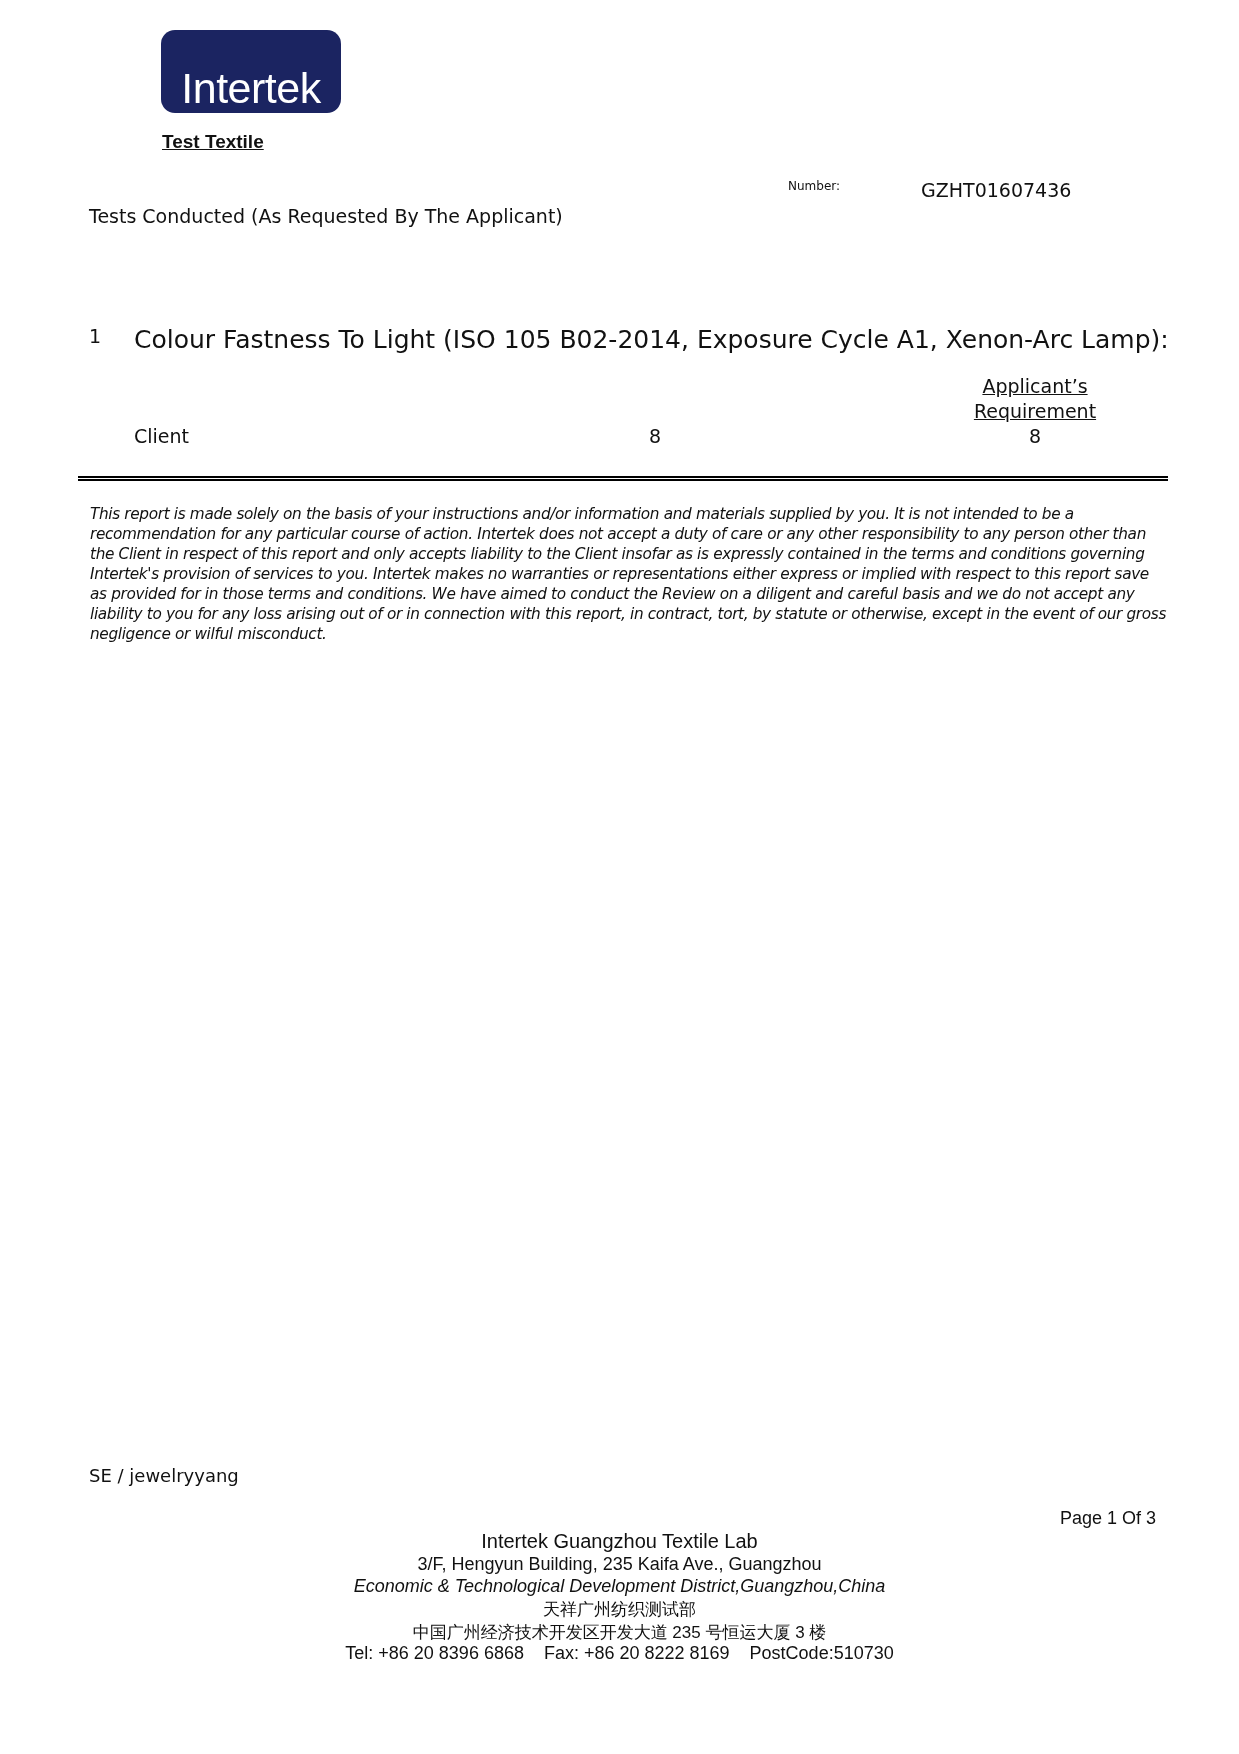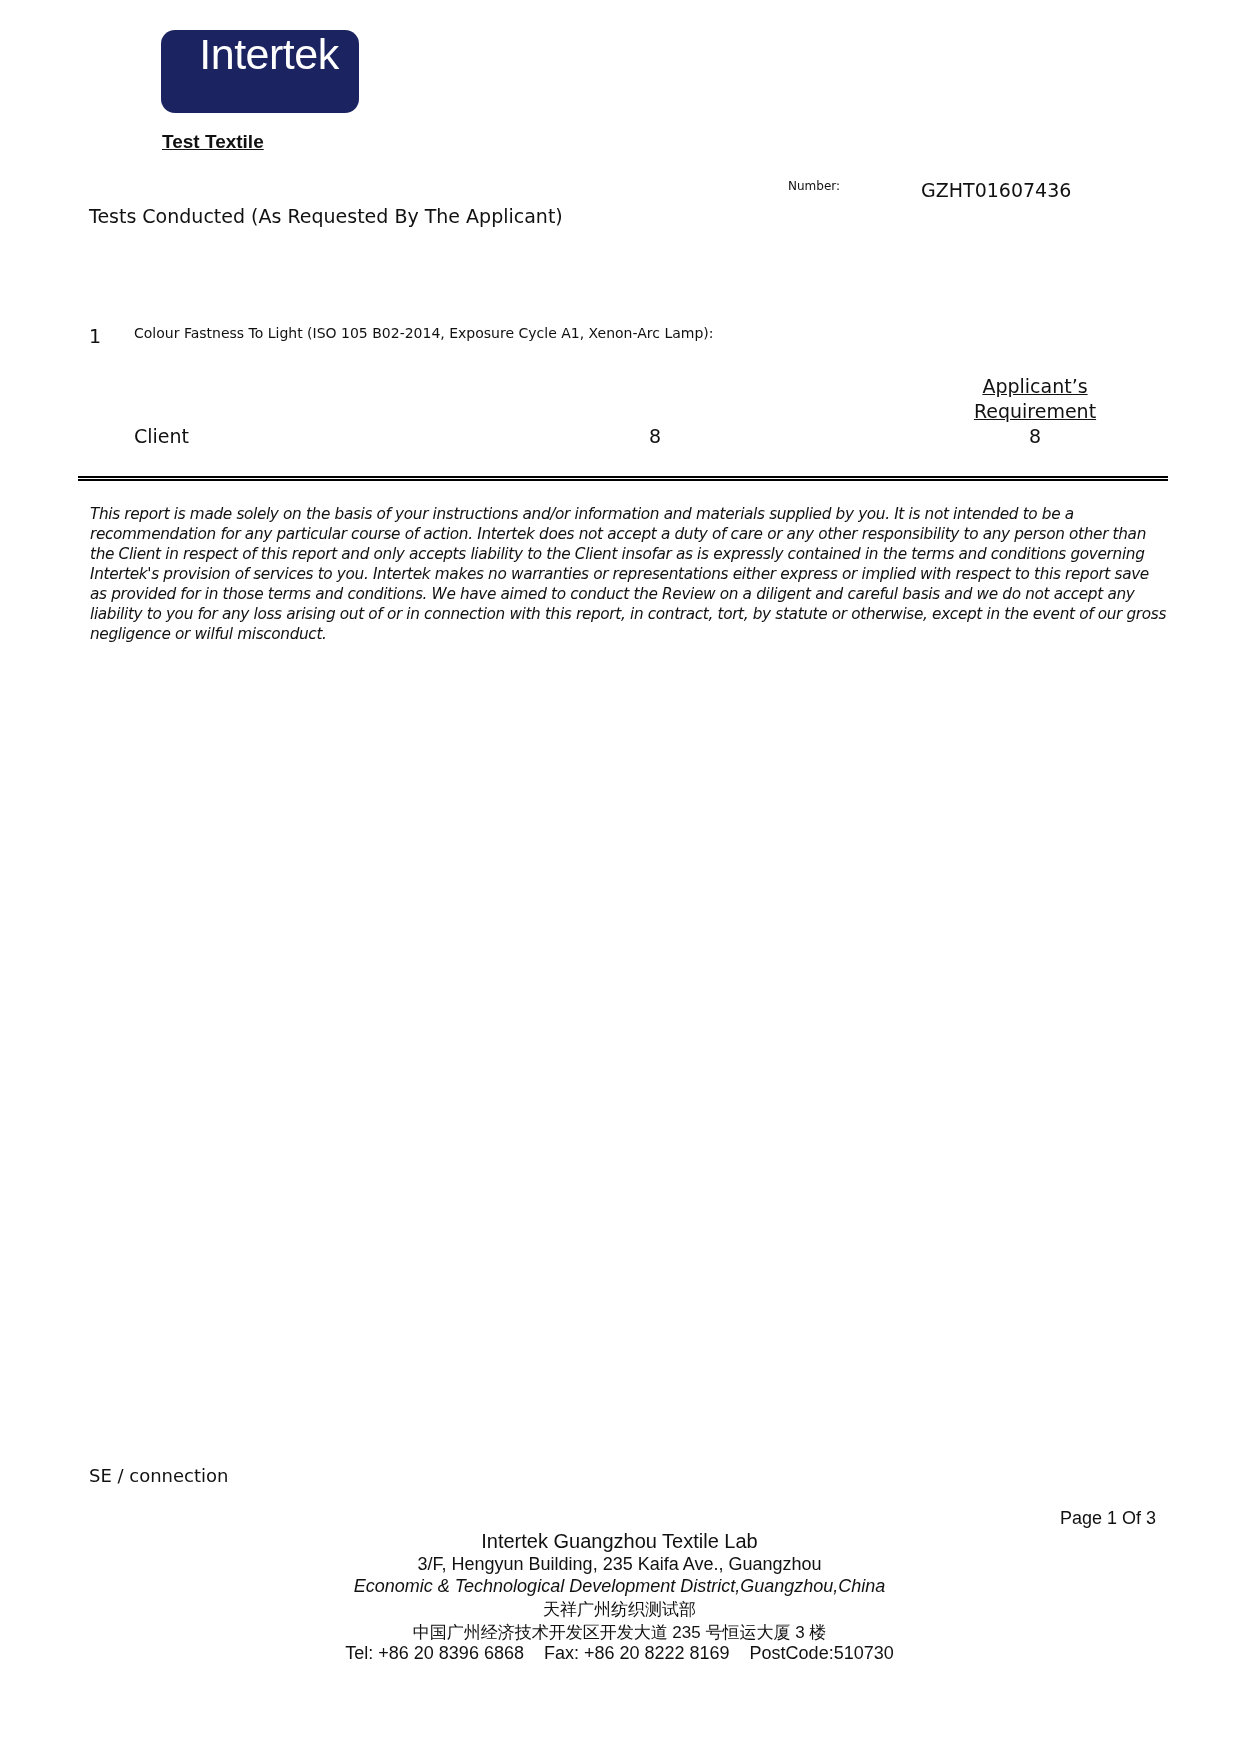--- a/index.html
+++ b/index.html
@@ -1,25 +1,25 @@
 <!DOCTYPE html>
 <html><head>
 <meta charset="utf-8">
 <style>
   html, body { margin: 0; padding: 0; background: #ffffff; }
   body { width: 1239px; height: 1754px; position: relative; overflow: hidden; color: #111; font-family: "DejaVu Sans", sans-serif; }
   .abs { position: absolute; }
-  .logo { left: 161px; top: 30px; width: 180px; height: 83px; background: #1b2461; border-radius: 14px; display: flex; align-items: flex-start; justify-content: center; padding-left: 18px; }
+  .logo { left: 161px; top: 30px; width: 180px; height: 83px; background: #1b2461; border-radius: 14px; display: flex; align-items: flex-end; justify-content: center; }
   .logo span { color: #fff; font-family: "Liberation Sans", sans-serif; font-size: 43px; letter-spacing: -0.5px; }
   .report-title { left: 162px; top: 131px; font-family: "Liberation Sans", sans-serif; font-weight: bold; font-size: 19px; text-decoration: underline; }
   .num-label { left: 788px; top: 179px; font-size: 12px; }
   .num-value { left: 921px; top: 179px; font-size: 19px; }
   .section-title { left: 89px; top: 205px; font-size: 19px; }
   .item-no { left: 89px; top: 325px; font-size: 19px; }
-  .item-title { left: 134px; top: 325px; font-size: 14px; }
+  .item-title { left: 134px; top: 325px; font-size: 25px; }
   .req-head { left: 960px; top: 374px; width: 150px; text-align: center; font-size: 19px; line-height: 25px; text-decoration: underline; }
   .grade-label { left: 134px; top: 425px; font-size: 19px; }
   .grade-value { left: 640px; top: 425px; width: 30px; text-align: center; font-size: 19px; }
   .grade-req { left: 1020px; top: 425px; width: 30px; text-align: center; font-size: 19px; }
   .rule { left: 78px; top: 476px; width: 1090px; height: 5px; border-top: 2px solid #000; border-bottom: 2px solid #000; box-sizing: border-box; }
   .disclaimer { left: 90px; top: 504px; width: 1080px; font-style: italic; font-size: 15.3px; line-height: 20px; letter-spacing: -0.35px; }
   .signer { left: 89px; top: 1465px; font-size: 18px; }
   .page-no { left: 1060px; top: 1508px; font-size: 18px; font-family: "Liberation Sans", sans-serif; }
   .footer { left: 0; width: 1239px; text-align: center; font-family: "Liberation Sans", sans-serif; }
   .f1 { top: 1530px; font-size: 20px; }
@@ -48,21 +48,21 @@
 <div class="abs req-head">Applicant’s Requirement</div>
 
 <div class="abs grade-label">Client</div>
 <div class="abs grade-value">8</div>
 <div class="abs grade-req">8</div>
 
 <div class="abs rule"></div>
 
 <div class="abs disclaimer">This report is made solely on the basis of your instructions and/or information and materials supplied by you. It is not intended to be a recommendation for any particular course of action. Intertek does not accept a duty of care or any other responsibility to any person other than the Client in respect of this report and only accepts liability to the Client insofar as is expressly contained in the terms and conditions governing Intertek's provision of services to you. Intertek makes no warranties or representations either express or implied with respect to this report save as provided for in those terms and conditions. We have aimed to conduct the Review on a diligent and careful basis and we do not accept any liability to you for any loss arising out of or in connection with this report, in contract, tort, by statute or otherwise, except in the event of our gross negligence or wilful misconduct.</div>
 
-<div class="abs signer">SE / connection</div>
+<div class="abs signer">SE / jewelryyang</div>
 <div class="abs page-no">Page 1 Of 3</div>
 
 <div class="abs footer f1">Intertek Guangzhou Textile Lab</div>
 <div class="abs footer f2">3/F, Hengyun Building, 235 Kaifa Ave., Guangzhou</div>
 <div class="abs footer f3">Economic &amp; Technological Development District,Guangzhou,China</div>
 <div class="abs footer f4">天祥广州纺织测试部</div>
 <div class="abs footer f5">中国广州经济技术开发区开发大道 235 号恒运大厦 3 楼</div>
 <div class="abs footer f6" style="white-space: pre;">Tel: +86 20 8396 6868    Fax: +86 20 8222 8169    PostCode:510730</div>
 
 </body></html>

